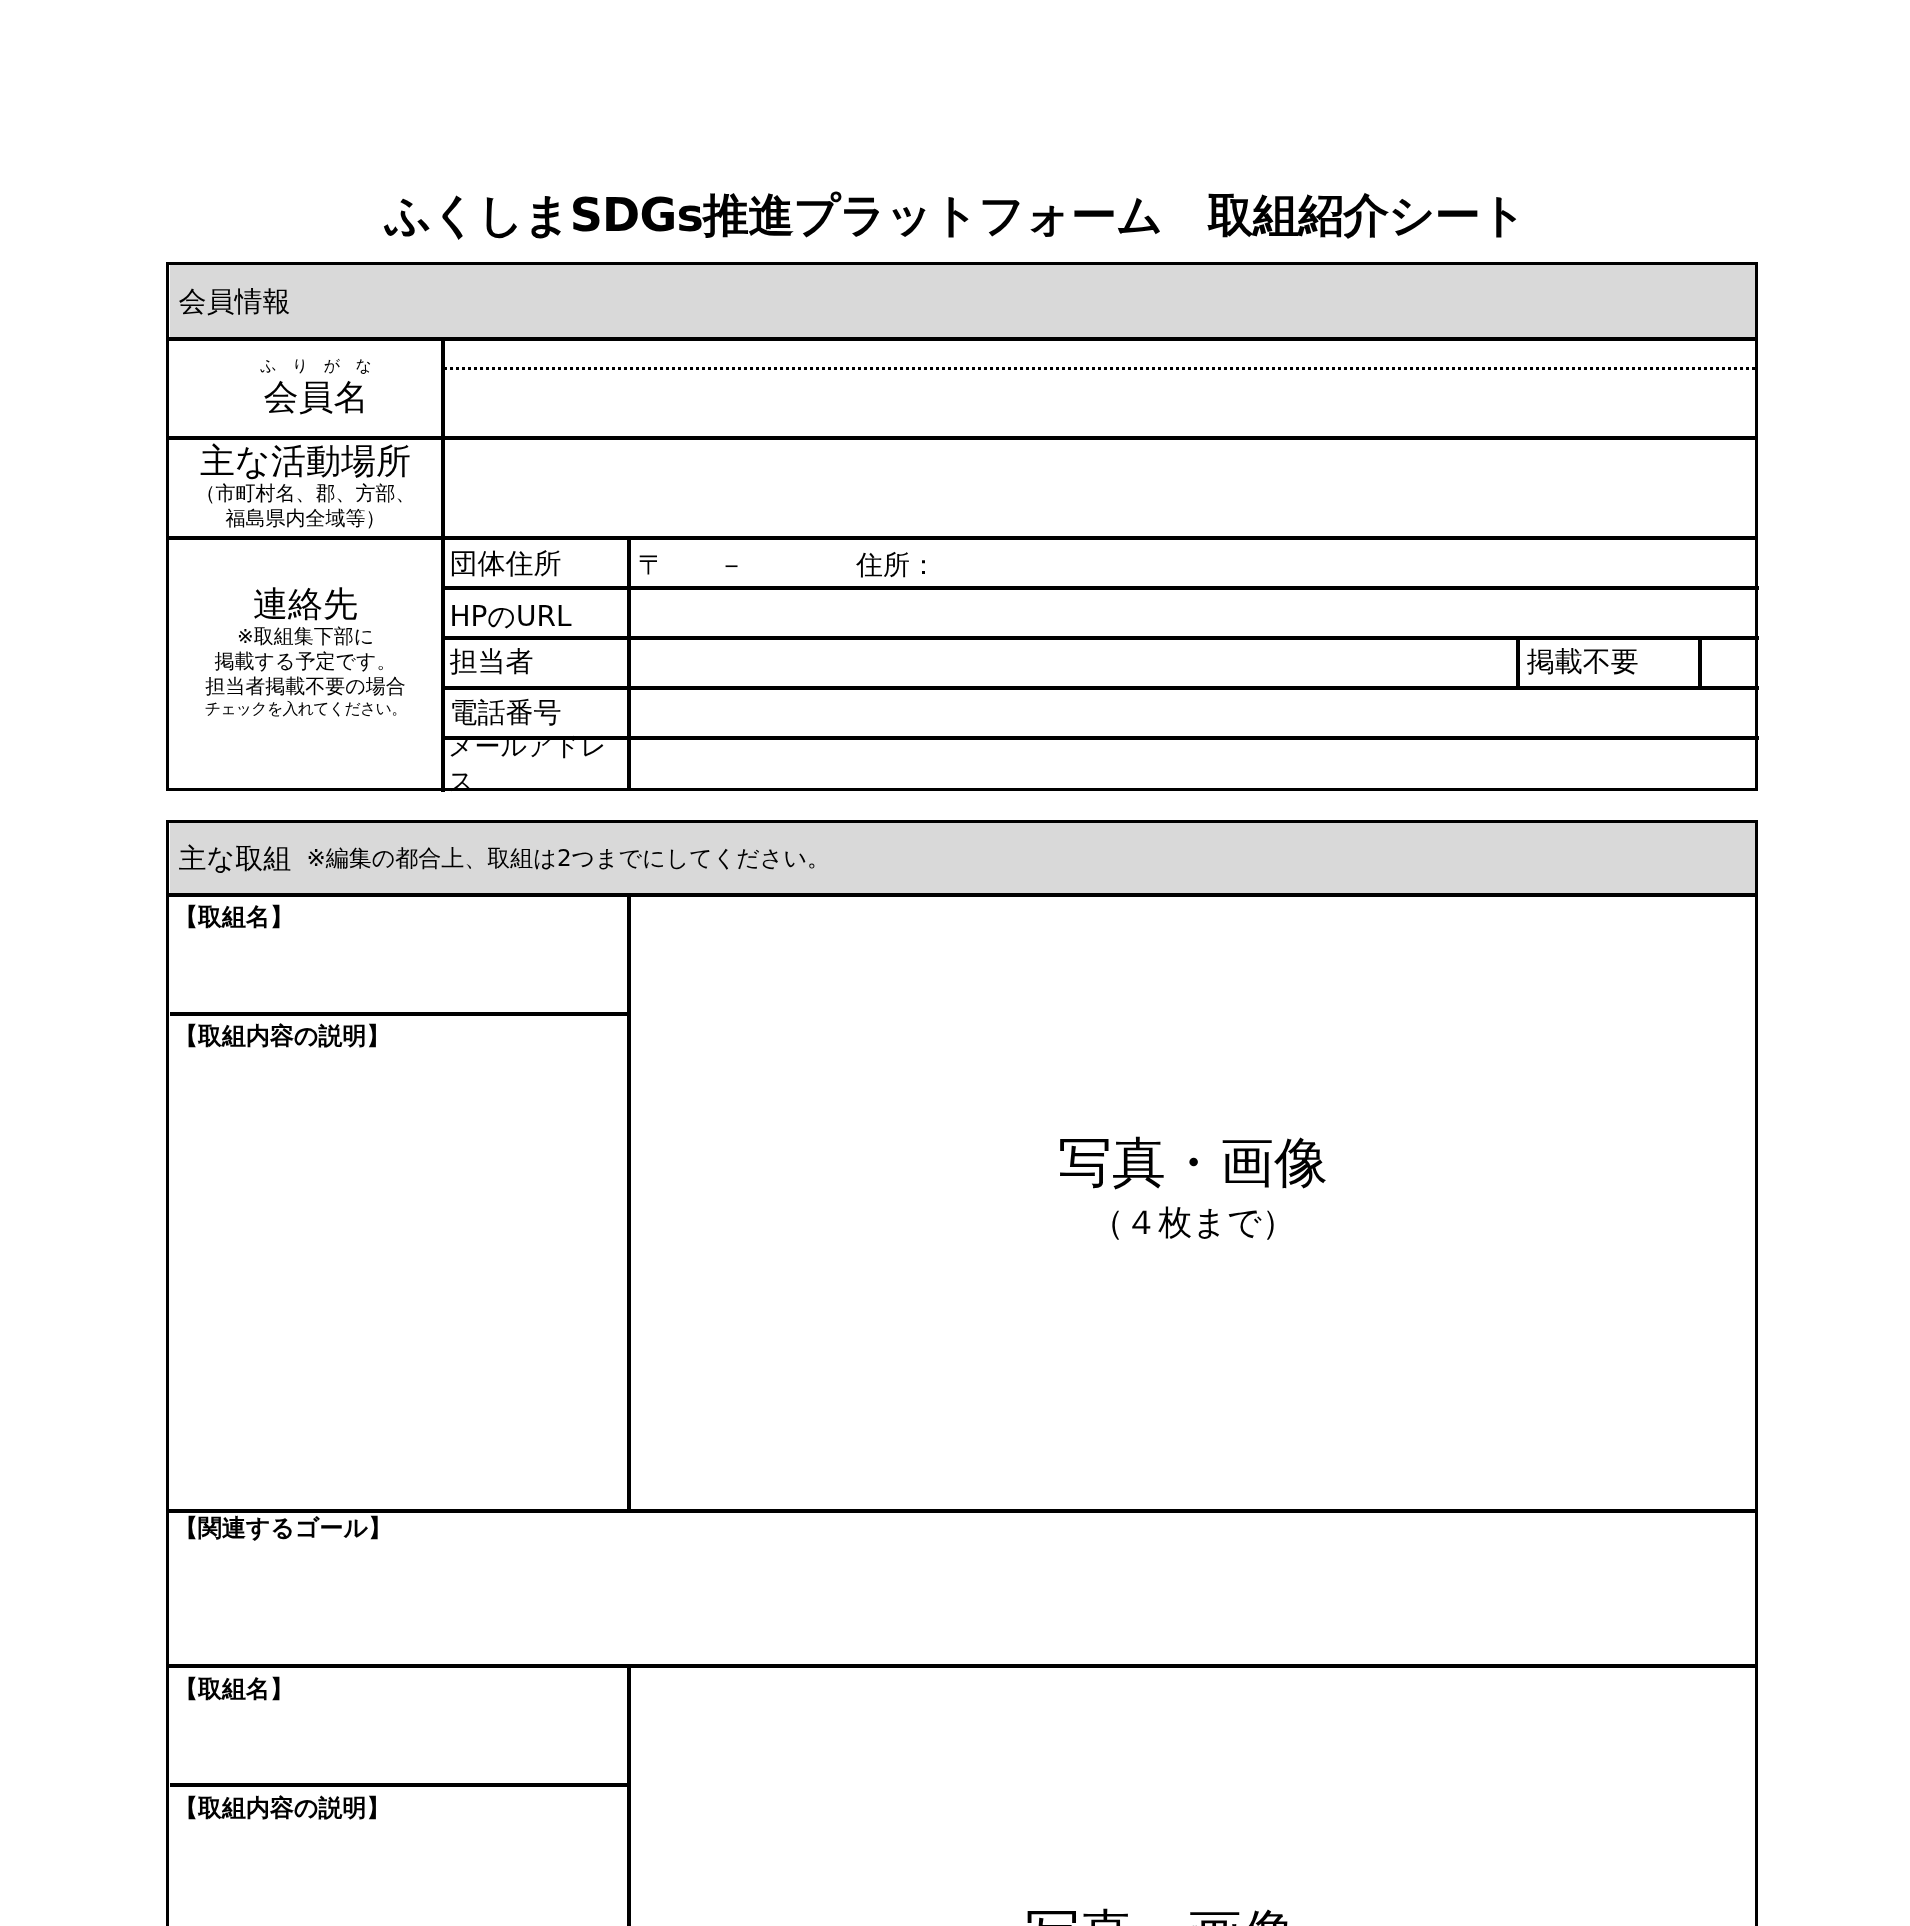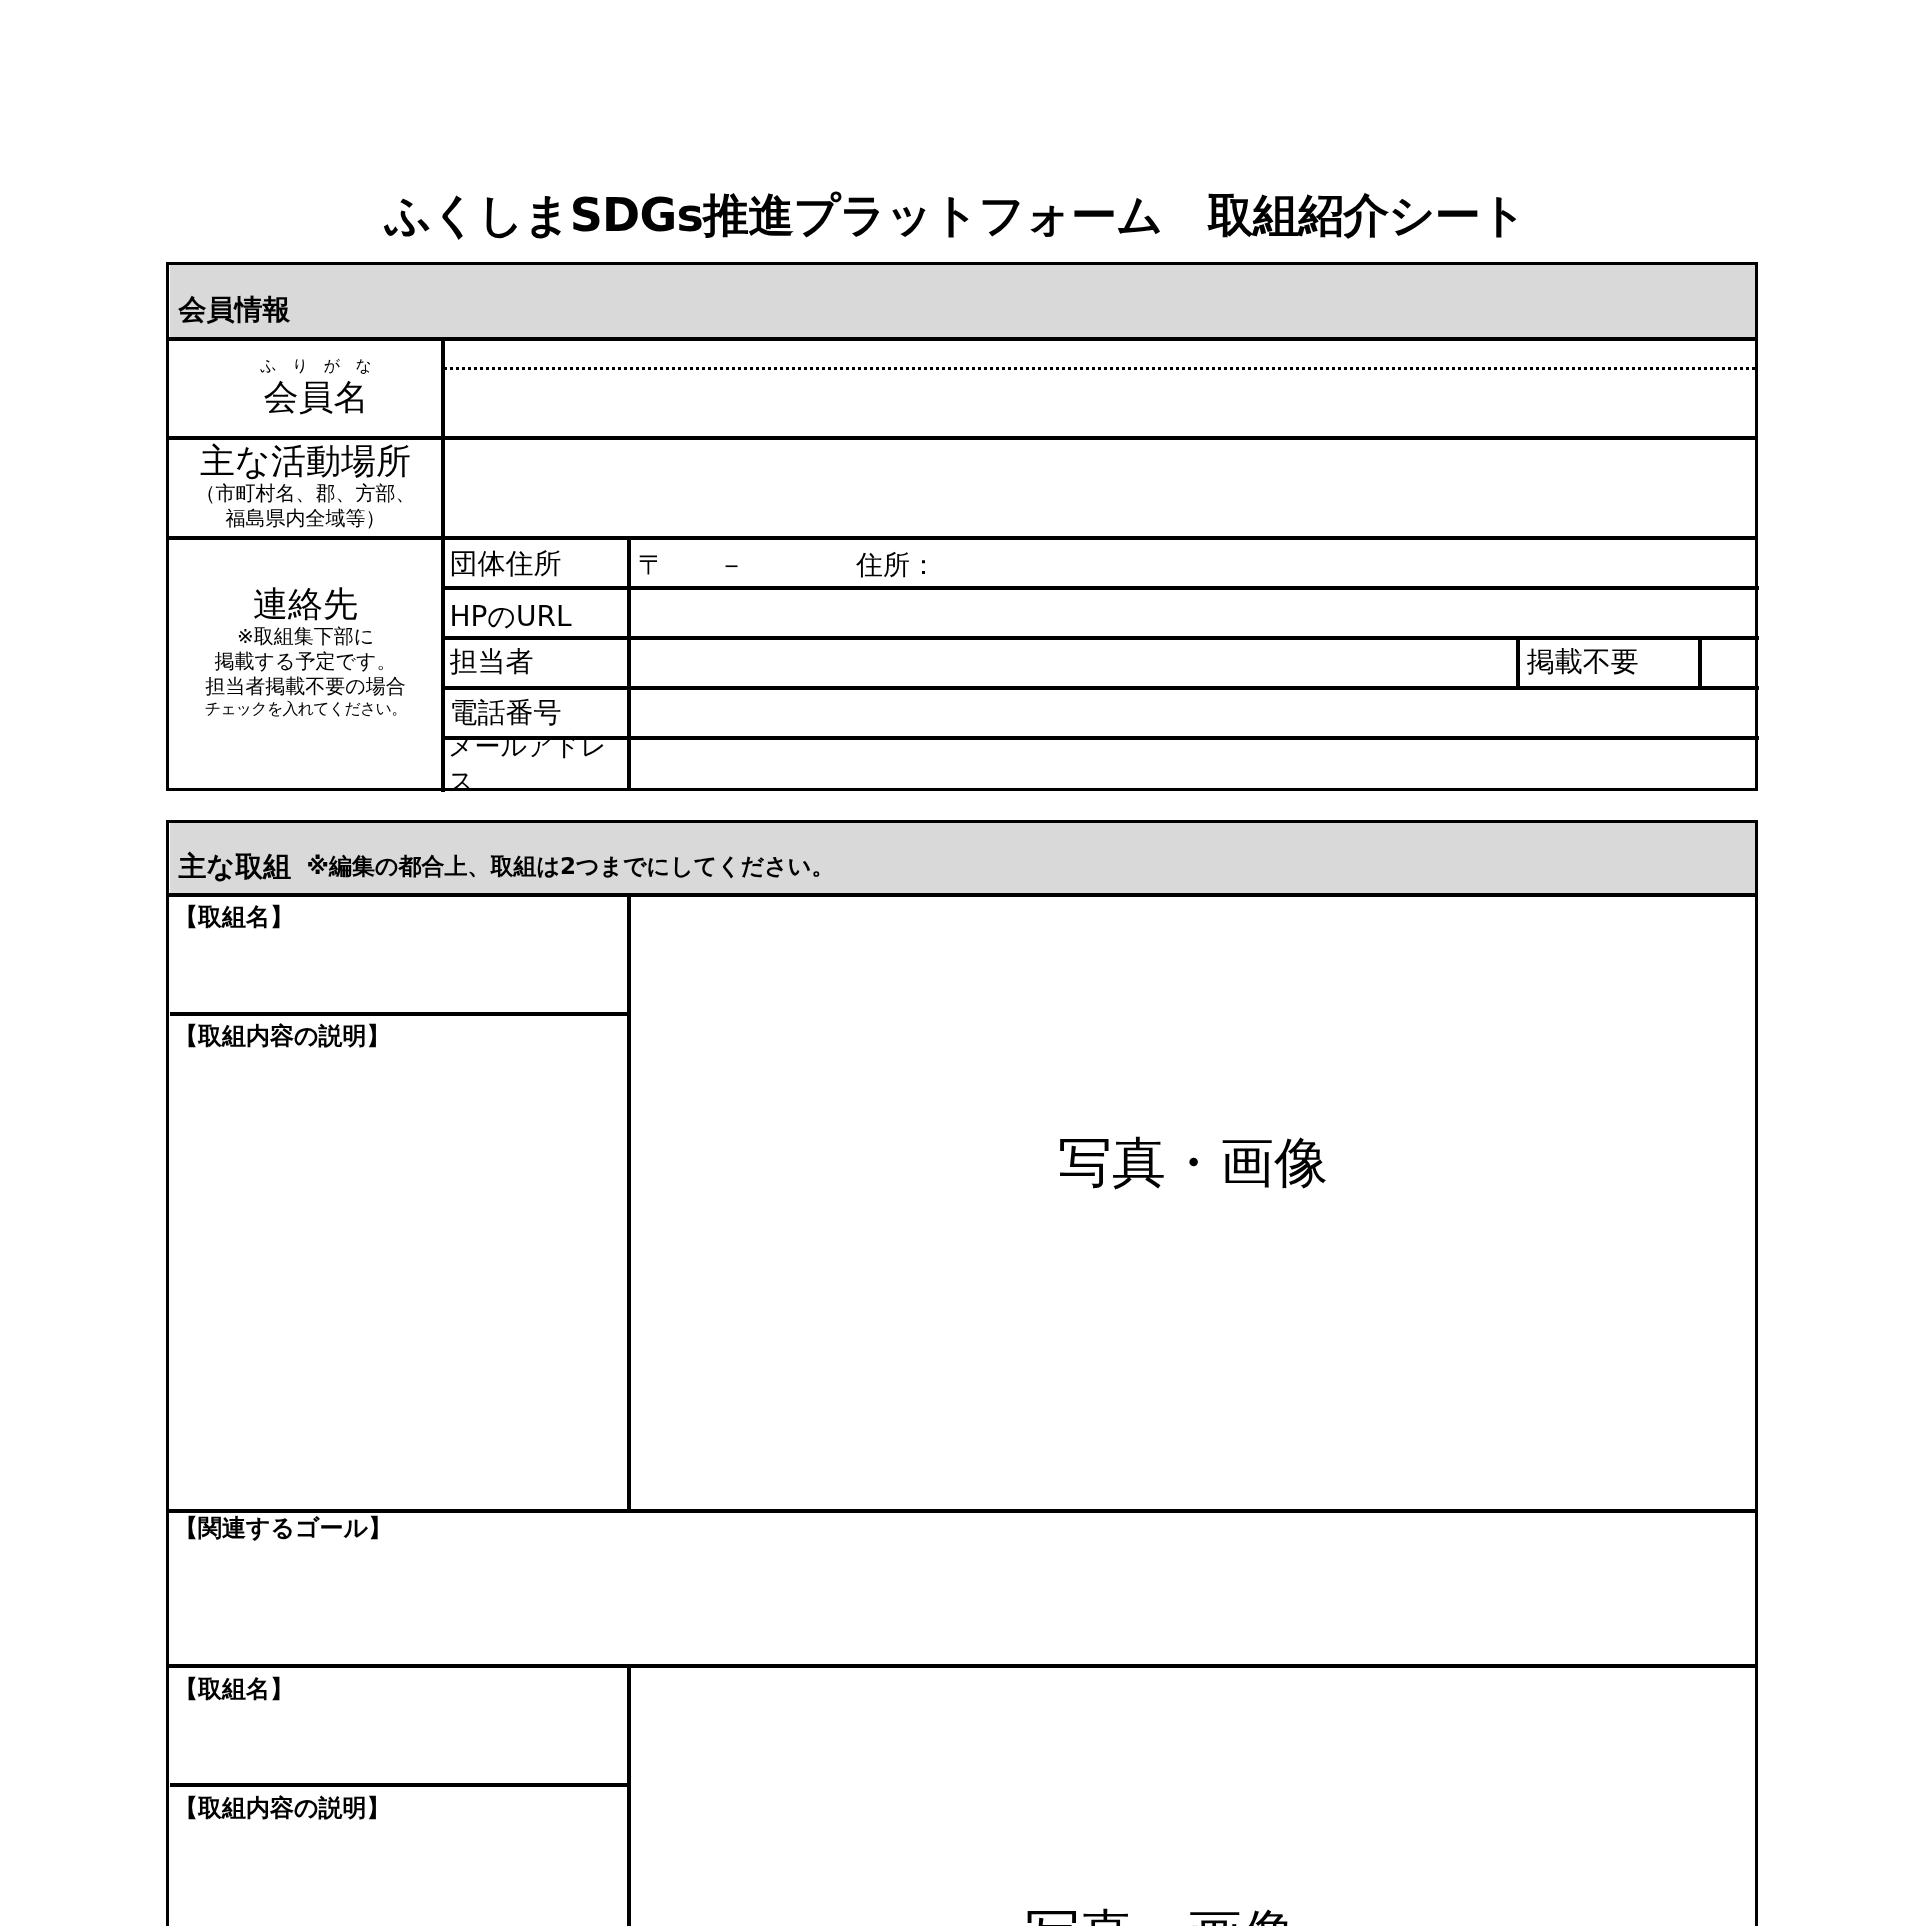--- a/index.html
+++ b/index.html
@@ -4,21 +4,21 @@
 <style>
   html, body { margin:0; padding:0; background:#ffffff; }
   body { width:1911px; height:2702px; position:relative; overflow:hidden;
          font-family:"DejaVu Sans", "Liberation Sans", sans-serif; color:#000; }
   .abs { position:absolute; box-sizing:border-box; }
   .title { left:0; width:1911px; top:185px; text-align:center; font-size:46px; font-weight:bold; letter-spacing:-0.8px; }
   .box { border:3.5px solid #000; }
   .hline { height:3.5px; background:#000; }
   .vline { width:3.5px; background:#000; }
   .hdr { background:#d9d9d9; }
-  .hdr-text { font-size:28px; font-weight:bold; padding-left:8.5px; display:flex; align-items:center; height:100%;margin-top:8px; }
+  .hdr-text { font-size:28px; font-weight:normal; padding-left:8.5px; display:flex; align-items:center; height:100%; }
   .hdr-text .note { font-size:23px; margin-left:15.4px; }
   .lbl-big { font-size:35px; text-align:center; }
   .lbl-small { font-size:20px; text-align:center; line-height:1.25; }
   .cell-lbl { font-size:28px; display:flex; align-items:center; padding-left:5.4px; height:100%; }
   .sect-lbl { font-size:24px; font-weight:bold; padding:4.6px 0 0 3.9px; }
   .photo-main { font-size:54px; text-align:center; }
   .photo-sub { font-size:34px; text-align:center; }
   .ruby { font-size:16px; letter-spacing:15.4px; text-align:center; }
   .dotted { border-top:3.5px dotted #000; height:0; }
   .field { background:transparent; }
@@ -114,20 +114,21 @@
 <div class="abs" style="left:170px; top:896px; width:457px; height:116px;">
   <div class="sect-lbl">【取組名】</div>
 </div>
 <div class="abs vline" style="left:627px; top:896px; height:616px;"></div>
 <div class="abs hline" style="left:170px; top:1012px; width:457px;"></div>
 <div class="abs" style="left:170px; top:1015px; width:457px; height:493px;">
   <div class="sect-lbl">【取組内容の説明】</div>
 </div>
 <div class="abs" style="left:631px; top:896px; width:1124px; height:612px; padding-top:231px;">
   <div class="photo-main">写真・画像</div>
+  <div class="photo-sub">（４枚まで）</div>
 </div>
 <div class="abs hline" style="left:166px; top:1509px; width:1592px;"></div>
 <div class="abs" style="left:170px; top:1512px; width:1585px; height:152px;">
   <div class="sect-lbl" style="padding-top:0;">【関連するゴール】</div>
 </div>
 <div class="abs hline" style="left:166px; top:1664px; width:1592px;"></div>
 
 <div class="abs" style="left:170px; top:1668px; width:457px; height:116px;">
   <div class="sect-lbl">【取組名】</div>
 </div>

